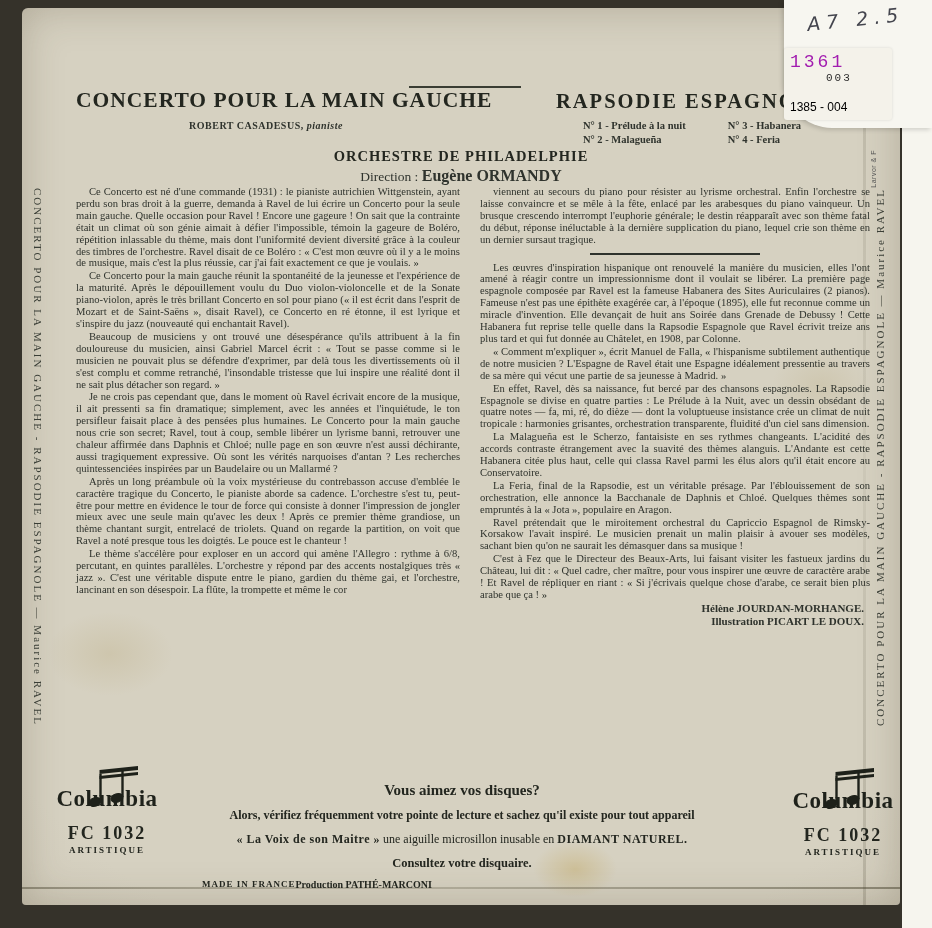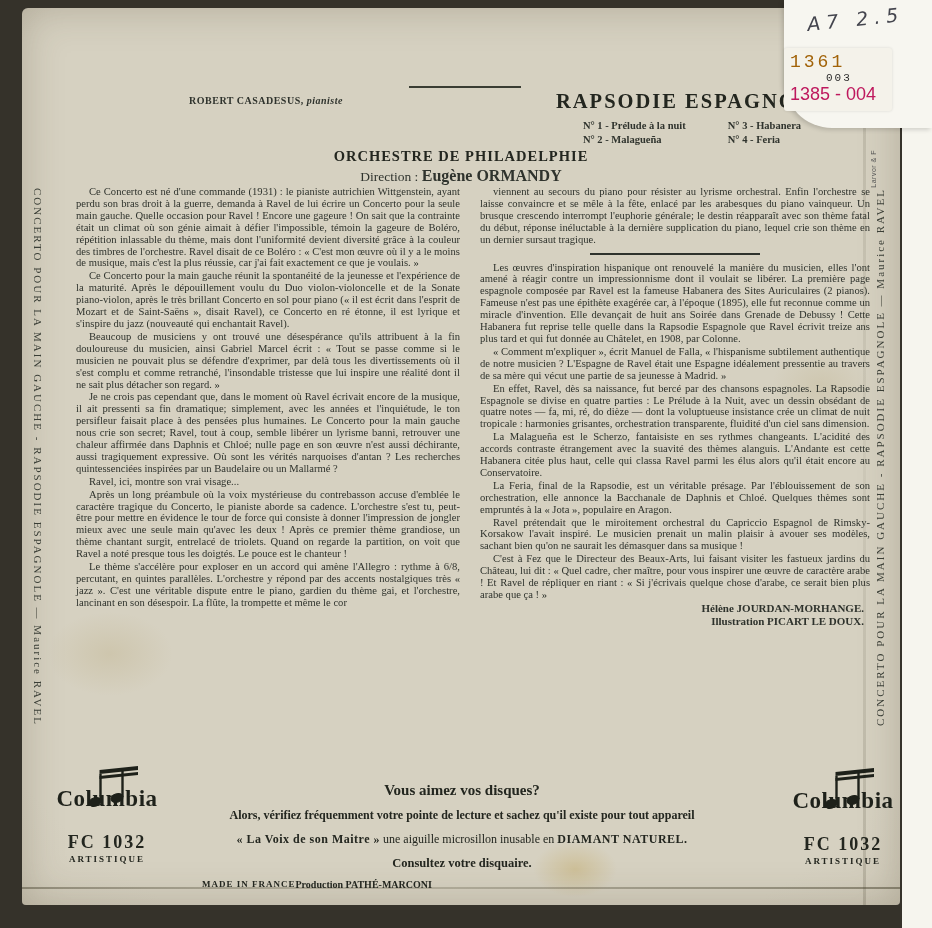--- a/index.html
+++ b/index.html
@@ -51,32 +51,32 @@
   .signature{margin-top:3px;text-align:right;font-weight:bold;font-size:11px;line-height:13px;padding-right:6px;text-indent:0;}
 
   
   .side-text{position:absolute;top:50%;white-space:nowrap;font-size:11px;letter-spacing:2px;color:#3a3e36;}
   .side-left{left:16px;transform:translate(-50%,-50%) rotate(90deg);}
   .side-right{left:858px;transform:translate(-50%,-50%) rotate(-90deg);}
 
   
   .handwritten{position:absolute;right:28px;top:8px;font-family:"DejaVu Sans",sans-serif;font-style:italic;font-size:19px;color:#44454e;transform:rotate(-6deg);letter-spacing:6px;}
   .catalog-label{position:absolute;right:40px;top:48px;width:100px;background:#f4f2ea;border-radius:3px;padding:4px 2px 6px 6px;box-shadow:0 0 3px rgba(0,0,0,.12);}
-  .cat1{font-family:"Liberation Mono","DejaVu Sans Mono",monospace;font-size:18px;letter-spacing:3px;color:#a16207;}
+  .cat1{font-family:"Liberation Mono","DejaVu Sans Mono",monospace;font-size:18px;letter-spacing:3px;color:#a21caf;}
   .cat2{font-family:"Liberation Mono","DejaVu Sans Mono",monospace;font-size:11px;letter-spacing:2px;color:#2b2b2b;margin-left:36px;}
-  .cat3{font-family:"Liberation Sans","DejaVu Sans",sans-serif;font-size:18px;color:#be185d;margin-top:0;}
+  .cat3{font-family:"Liberation Sans","DejaVu Sans",sans-serif;font-size:12px;color:#000000;margin-top:16px;}
   .printer-credit{position:absolute;right:62px;top:150px;font-family:"Liberation Sans",sans-serif;font-size:7px;color:#555;transform:rotate(-90deg);transform-origin:top right;letter-spacing:.5px;}
 
   
   .logo-block{position:absolute;width:130px;text-align:center;}
   .logo-left{left:20px;top:778px;}
   .logo-right{left:756px;top:780px;}
   .brand{position:relative;display:inline-block;font-size:23px;font-weight:bold;color:#1e211a;letter-spacing:.5px;}
   .notes-icon{position:absolute;left:26px;top:-20px;}
-  .catalog-no{font-size:18px;font-weight:bold;letter-spacing:2px;color:#23261f;margin-top:20px;}
+  .catalog-no{font-size:18px;font-weight:bold;letter-spacing:2px;color:#23261f;margin-top:11px;}
   .series{font-size:9px;font-weight:bold;letter-spacing:2px;color:#23261f;margin-top:1px;}
   .ad-block{position:absolute;left:140px;top:774px;width:600px;text-align:center;color:#23261f;}
   .ad1{font-size:15px;font-weight:bold;}
   .ad2{font-size:12px;font-weight:bold;margin-top:9px;}
   .ad3{font-size:12px;margin-top:9px;}
   .ad3 b{letter-spacing:.5px;text-align:right;}
   .ad4{font-size:12.5px;font-weight:bold;margin-top:9px;}
   .ad-bottom{display:flex;justify-content:flex-start;margin-top:8px;padding:0 40px 0 40px;}
   .made-in{font-size:9px;font-weight:bold;letter-spacing:1px;}
   .production{font-size:10px;font-weight:bold;}
@@ -84,20 +84,21 @@
 </head>
 <body>
 
 <div class="scan-strip-right"></div>
 
 <div class="sleeve">
 
   <div class="artist-underline"></div>
 
   <div class="work-left">
+    <div class="title">CONCERTO POUR LA MAIN GAUCHE</div>
     <div class="performer">
       <span>ROBERT CASADESUS,</span>
       <em>pianiste</em>
     </div>
   </div>
 
   <div class="work-right">
     <div class="title">RAPSODIE ESPAGNOLE</div>
     <div class="movements">
       <div>
@@ -129,21 +130,20 @@
       <span>Direction :</span>
       <b>Eugène ORMANDY</b>
     </div>
   </div>
 
   <div class="col col-left">
     <p>Ce Concerto est né d'une commande (1931) : le pianiste autrichien Wittgenstein, ayant perdu son bras droit à la guerre, demanda à Ravel de lui écrire un Concerto pour la seule main gauche. Quelle occasion pour Ravel ! Encore une gageure ! On sait que la contrainte était un climat où son génie aimait à défier l'impossible, témoin la gageure de Boléro, répétition inlassable du thème, mais dont l'uniformité devient diversité grâce à la couleur des timbres de l'orchestre. Ravel disait de ce Boléro : « C'est mon œuvre où il y a le moins de musique, mais c'est la plus réussie, car j'ai fait exactement ce que je voulais. »</p>
     <p>Ce Concerto pour la main gauche réunit la spontanéité de la jeunesse et l'expérience de la maturité. Après le dépouillement voulu du Duo violon-violoncelle et de la Sonate piano-violon, après le très brillant Concerto en sol pour piano (« il est écrit dans l'esprit de Mozart et de Saint-Saëns », disait Ravel), ce Concerto en ré étonne, il est lyrique et s'inspire du jazz (nouveauté qui enchantait Ravel).</p>
     <p>Beaucoup de musiciens y ont trouvé une désespérance qu'ils attribuent à la fin douloureuse du musicien, ainsi Gabriel Marcel écrit : « Tout se passe comme si le musicien ne pouvait plus se défendre d'exprimer, par delà tous les divertissements où il s'est complu et comme retranché, l'insondable tristesse que lui inspire une réalité dont il ne sait plus détacher son regard. »</p>
     <p>Je ne crois pas cependant que, dans le moment où Ravel écrivait encore de la musique, il ait pressenti sa fin dramatique; simplement, avec les années et l'inquiétude, le ton persifleur faisait place à des pensées plus humaines. Le Concerto pour la main gauche nous crie son secret; Ravel, tout à coup, semble libérer un lyrisme banni, retrouver une chaleur affirmée dans Daphnis et Chloé; nulle page en son œuvre n'est aussi déchirante, aussi tragiquement expressive. Où sont les vérités narquoises d'antan ? Les recherches quintessenciées inspirées par un Baudelaire ou un Mallarmé ?</p>
-    <p>Ravel, ici, montre son vrai visage...</p>
     <p>Après un long préambule où la voix mystérieuse du contrebasson accuse d'emblée le caractère tragique du Concerto, le pianiste aborde sa cadence. L'orchestre s'est tu, peut-être pour mettre en évidence le tour de force qui consiste à donner l'impression de jongler mieux avec une seule main qu'avec les deux ! Après ce premier thème grandiose, un thème chantant surgit, entrelacé de triolets. Quand on regarde la partition, on voit que Ravel a noté presque tous les doigtés. Le pouce est le chanteur !</p>
     <p>Le thème s'accélère pour exploser en un accord qui amène l'Allegro : rythme à 6/8, percutant, en quintes parallèles. L'orchestre y répond par des accents nostalgiques très « jazz ». C'est une véritable dispute entre le piano, gardien du thème gai, et l'orchestre, lancinant en son désespoir. La flûte, la trompette et même le cor</p>
   </div>
 
   <div class="col col-right">
     <p>viennent au secours du piano pour résister au lyrisme orchestral. Enfin l'orchestre se laisse convaincre et se mêle à la fête, enlacé par les arabesques du piano vainqueur. Un brusque crescendo interrompt l'euphorie générale; le destin réapparaît avec son thème fatal du début, réponse inéluctable à la dernière supplication du piano, lequel crie son thème en un dernier sursaut tragique.</p>
     <div class="rule"></div>
     <p>Les œuvres d'inspiration hispanique ont renouvelé la manière du musicien, elles l'ont amené à réagir contre un impressionnisme dont il voulait se libérer. La première page espagnole composée par Ravel est la fameuse Habanera des Sites Auriculaires (2 pianos). Fameuse n'est pas une épithète exagérée car, à l'époque (1895), elle fut reconnue comme un miracle d'invention. Elle devançait de huit ans Soirée dans Grenade de Debussy ! Cette Habanera fut reprise telle quelle dans la Rapsodie Espagnole que Ravel écrivit treize ans plus tard et qui fut donnée au Châtelet, en 1908, par Colonne.</p>
     <p>« Comment m'expliquer », écrit Manuel de Falla, « l'hispanisme subtilement authentique de notre musicien ? L'Espagne de Ravel était une Espagne idéalement pressentie au travers de sa mère qui vécut une partie de sa jeunesse à Madrid. »</p>
     <p>En effet, Ravel, dès sa naissance, fut bercé par des chansons espagnoles. La Rapsodie Espagnole se divise en quatre parties : Le Prélude à la Nuit, avec un dessin obsédant de quatre notes — fa, mi, ré, do dièze — dont la voluptueuse insistance crée un climat de nuit tropicale : harmonies grisantes, orchestration transparente, fluidité d'un ciel sans dimension.</p>

